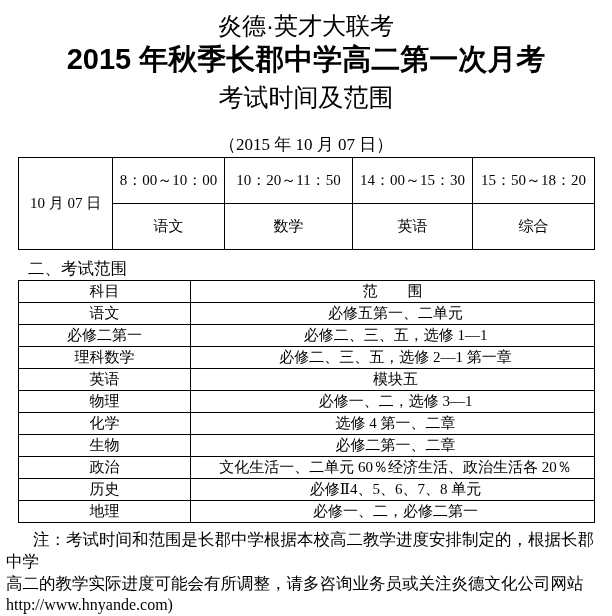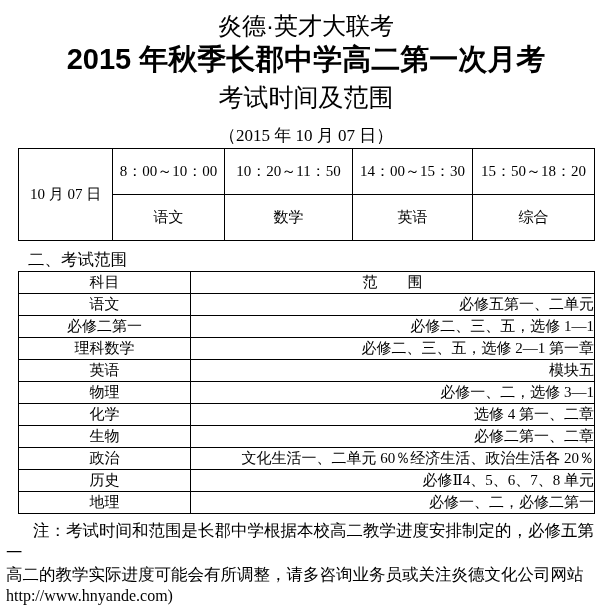--- a/index.html
+++ b/index.html
@@ -29,21 +29,21 @@
     line-height: 38px;
   }
   .subtitle {
     margin-top: 6px;
     text-align: center;
     font-family: "Liberation Sans", "DejaVu Sans", sans-serif;
     font-size: 25px;
     line-height: 26px;
   }
   .date-line {
-    margin-top: 14px;
+    margin-top: 23px;
     text-align: center;
     font-size: 17px;
     line-height: 24px;
   }
   
   .sec-heading {
     font-family: "Liberation Sans", "DejaVu Sans", sans-serif;
     font-size: 16.5px;
     line-height: 20px;
     margin: 8px 0 2px 28px;
@@ -61,21 +61,21 @@
     text-align: center;
     vertical-align: middle;
     font-size: 15px;
     padding: 0;
     overflow: hidden;
     white-space: nowrap;
   }
   .time-table td { height: 45px; margin-top: 18px; }
   .scope-table td { height: 21px; }
   .scope-table td.range {
-    text-align: right;
+    text-align: center;
     padding-left: 6px;
   }
   
   .note {
     margin: 5px 4px 0 6px;
     font-family: "Liberation Sans", "DejaVu Sans", sans-serif;
     font-size: 16.5px;
     line-height: 22px;
   }
   .note-l1 { text-indent: 27px; }
@@ -169,18 +169,18 @@
         <td class="range">必修Ⅱ4、5、6、7、8 单元</td>
       </tr>
       <tr>
         <td>地理</td>
         <td class="range">必修一、二，必修二第一</td>
       </tr>
     </tbody>
   </table>
 
   <div class="note">
-    <div class="note-l1">注：考试时间和范围是长郡中学根据本校高二教学进度安排制定的，必修五第一</div>
+    <div class="note-l1">注：考试时间和范围是长郡中学根据本校高二教学进度安排制定的，根据长郡中学</div>
     <div class="note-l2">高二的教学实际进度可能会有所调整，请多咨询业务员或关注炎德文化公司网站</div>
     <div class="note-url">http://www.hnyande.com)</div>
   </div>
 
 </div>
 
 </body></html>

